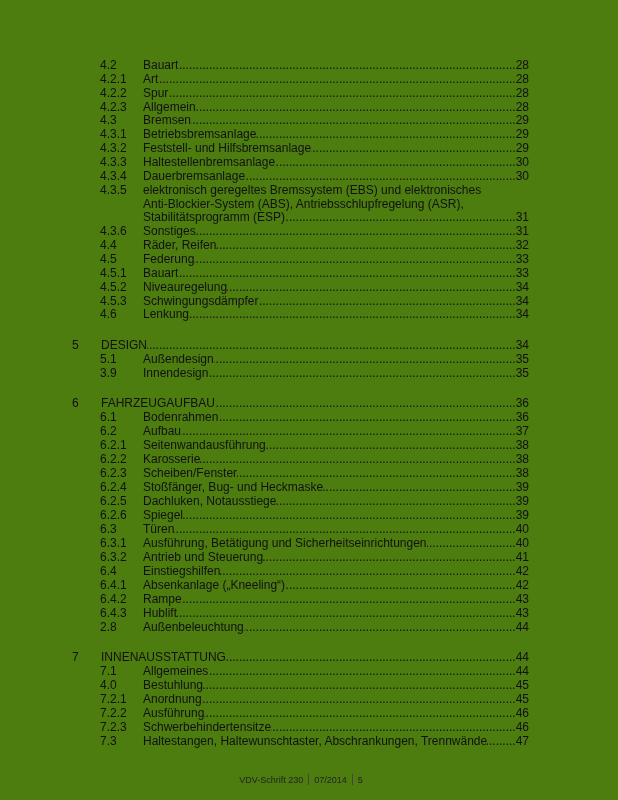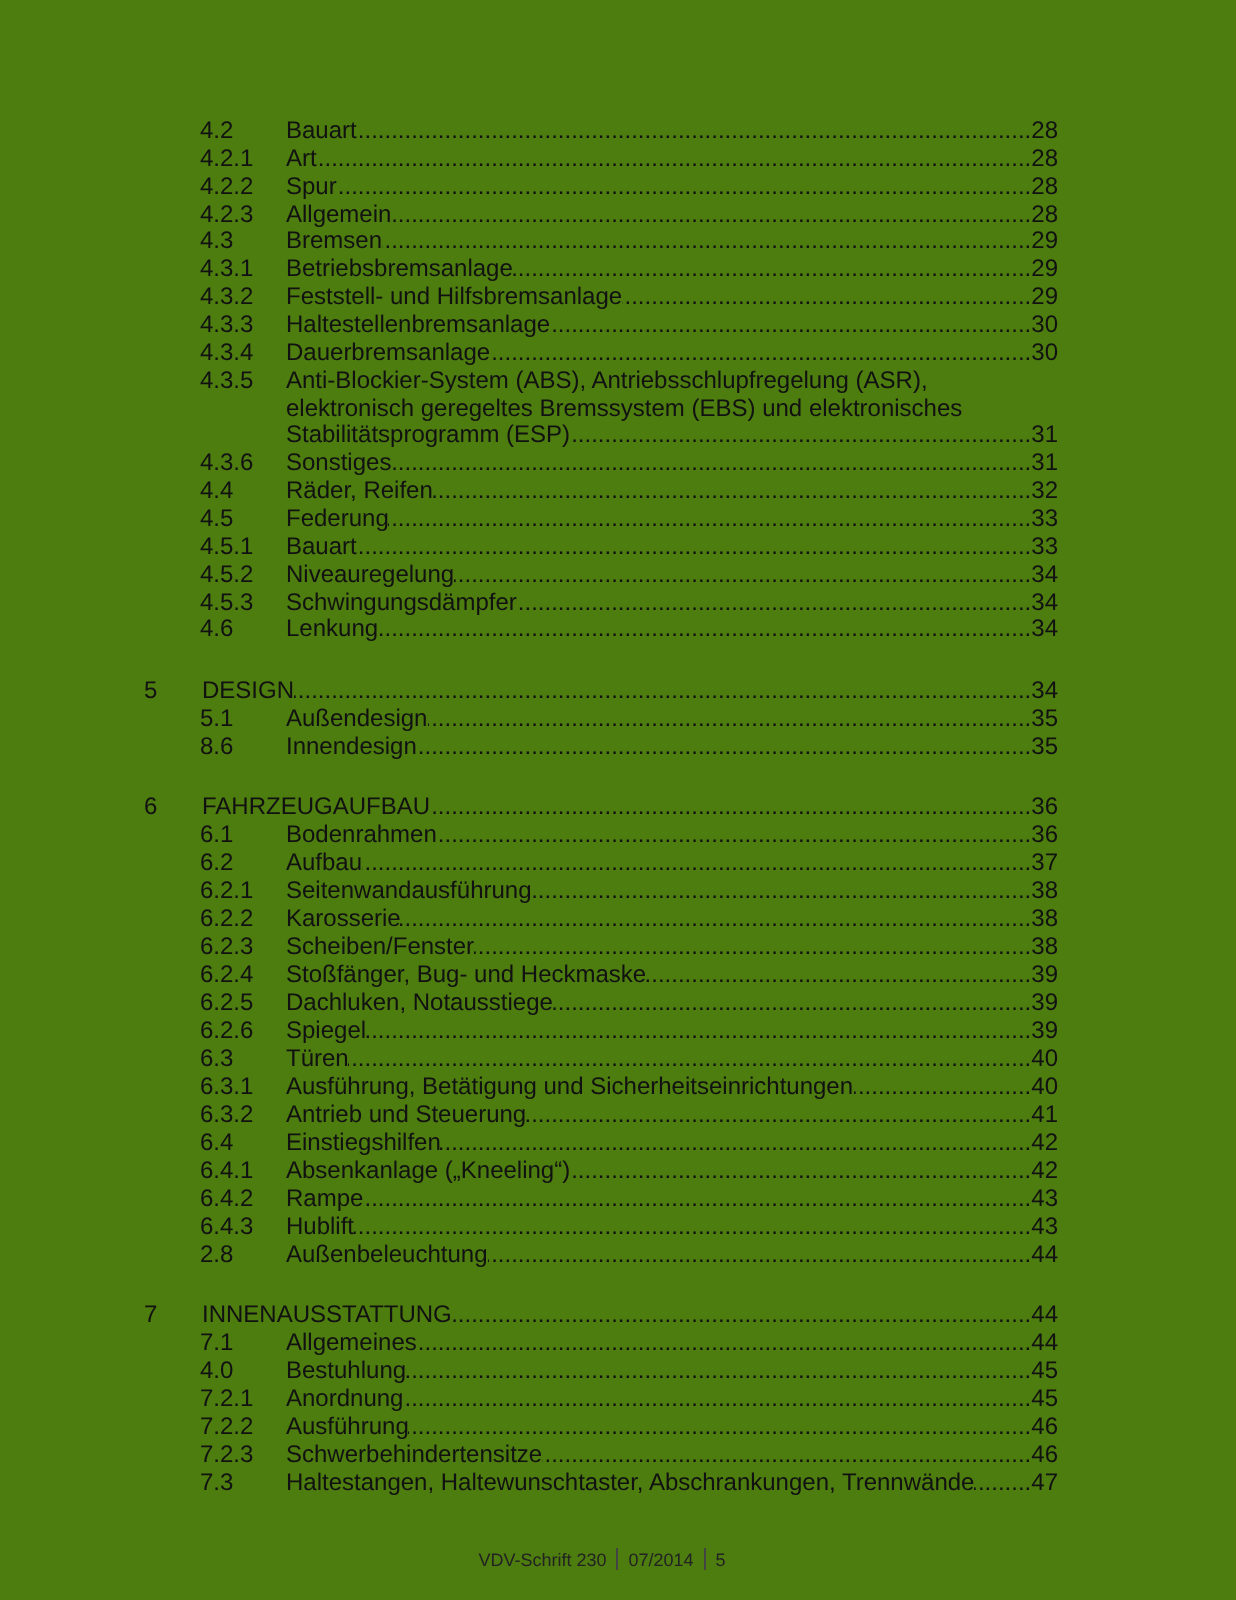--- a/index.html
+++ b/index.html
@@ -126,22 +126,22 @@
       </div>
     <div class="row sub">
         <span class="num">4.3.4</span>
         <span class="title">Dauerbremsanlage</span>
         <span class="leader"></span>
         <span class="page-no">30</span>
       </div>
     <div class="row sub multi">
       <span class="num">4.3.5</span>
       <div class="lines">
+        <div class="line">elektronisch geregeltes Bremssystem (EBS) und elektronisches</div>
         <div class="line">Anti-Blockier-System (ABS), Antriebsschlupfregelung (ASR),</div>
-        <div class="line">elektronisch geregeltes Bremssystem (EBS) und elektronisches</div>
         <div class="line last">
             <span class="title">Stabilitätsprogramm (ESP)</span>
             <span class="leader"></span>
             <span class="page-no">31</span>
           </div>
       </div>
     </div>
     <div class="row sub">
         <span class="num">4.3.6</span>
         <span class="title">Sonstiges</span>
@@ -193,21 +193,21 @@
         <span class="leader"></span>
         <span class="page-no">34</span>
       </div>
     <div class="row sub">
         <span class="num">5.1</span>
         <span class="title">Außendesign</span>
         <span class="leader"></span>
         <span class="page-no">35</span>
       </div>
     <div class="row sub">
-        <span class="num">8.6</span>
+        <span class="num">3.9</span>
         <span class="title">Innendesign</span>
         <span class="leader"></span>
         <span class="page-no">35</span>
       </div>
   </div>
 
   <div class="group g2">
     <div class="row chap">
         <span class="num">6</span>
         <span class="title">FAHRZEUGAUFBAU</span>

